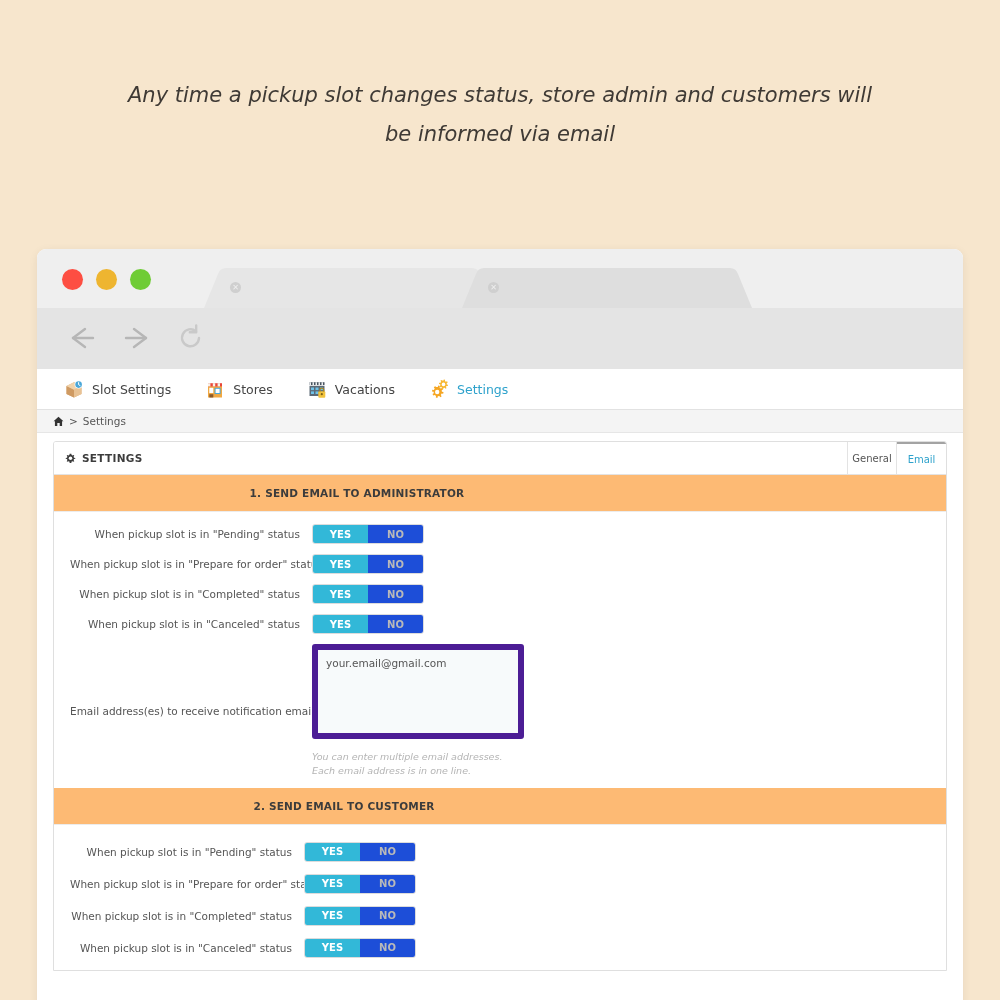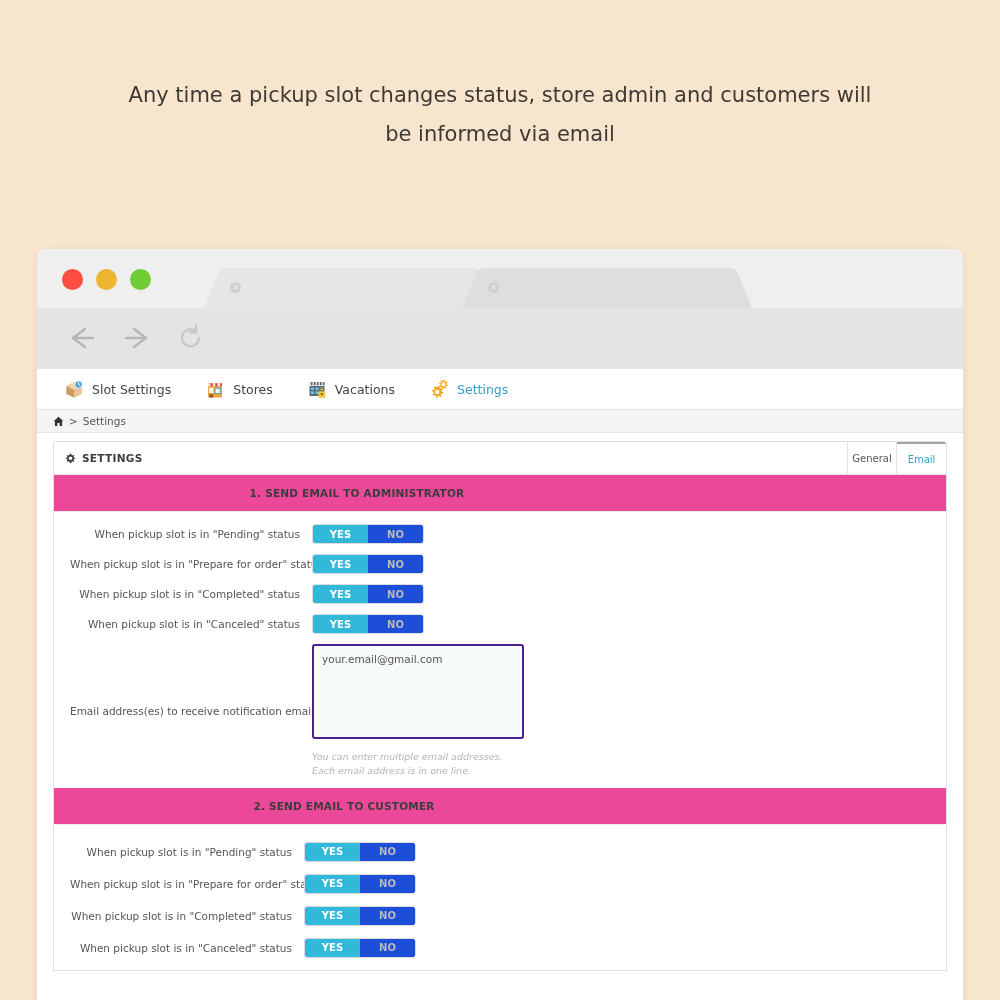--- a/index.html
+++ b/index.html
@@ -31,20 +31,21 @@
     margin: 0;
     line-height: 1.2;
   }
   .hero-sub {
     margin: 30px auto 0 auto;
     width: 760px;
     font-family: "DejaVu Sans", sans-serif;
     font-size: 21px;
     line-height: 1.85;
     color: #3f3a35;
+    font-style: italic;
   }
 
   
   .browser {
     position: absolute;
     left: 37px;
     top: 249px;
     width: 926px;
     height: 760px;
     background: #ffffff;
@@ -221,21 +222,21 @@
     box-sizing: border-box;
   }
   .ptab:last-child { border-right: 0; }
   .ptab.active {
     color: #2ea2cc;
     border-top: 2px solid #a3a3a3;
     background: #ffffff;
   }
 
   .section-head {
-    background: #ec4899;
+    background: #fdba74;
     border-bottom: 1px solid #ececec;
     height: 36px;
     display: flex;
     align-items: center;
     font-family: "DejaVu Sans", sans-serif;
     font-size: 10.5px;
     font-weight: bold;
     letter-spacing: 0.2px;
     color: #3c3c3c;
   }
@@ -276,21 +277,21 @@
     font-size: 10px;
     font-weight: bold;
     box-sizing: border-box;
   }
   .toggle .yes { background: #32b8d8; color: #ffffff; }
   .toggle .no  { background: #1d4ed8; color: #b9b9b9; }
 
   .ta {
     width: 212px;
     height: 95px;
-    border: 2px solid #4c1d95;
+    border: 6px solid #4c1d95;
     border-radius: 3px;
     background: #f7fafb;
     box-sizing: border-box;
     padding: 7px 8px;
     font-family: "DejaVu Sans", sans-serif;
     font-size: 10.5px;
     color: #555555;
     resize: none;
     outline: none;
   }

